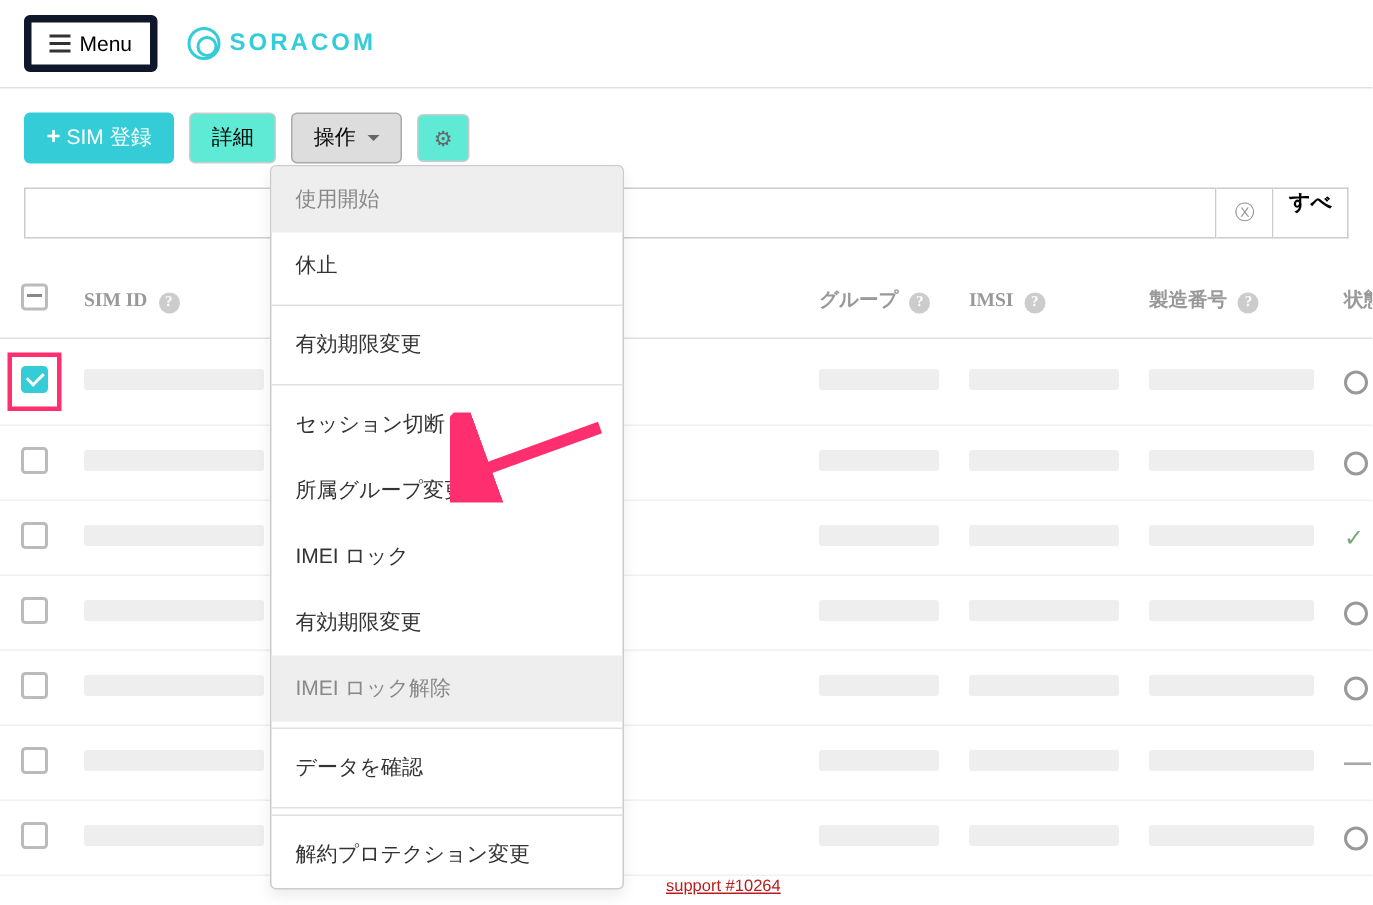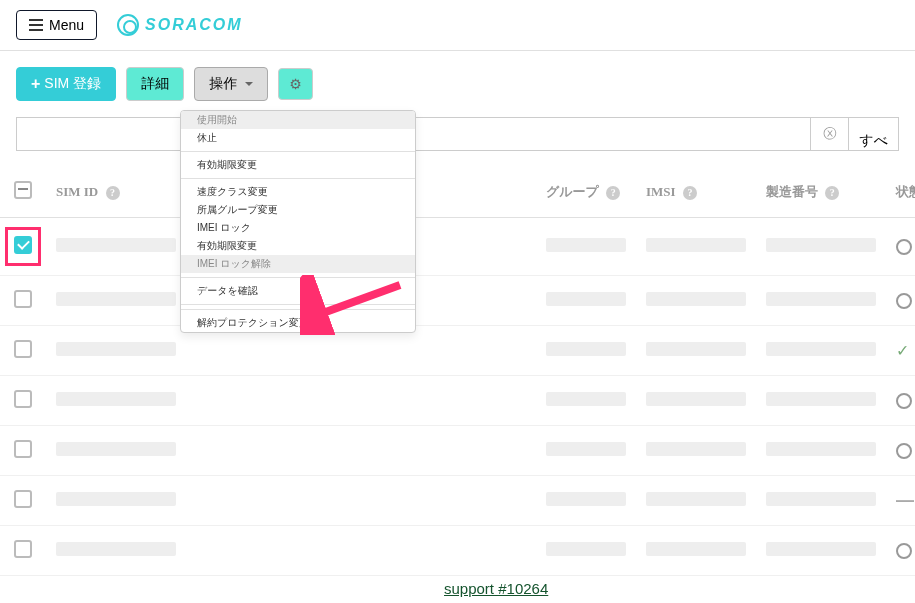--- a/index.html
+++ b/index.html
@@ -1,40 +1,40 @@
 <!DOCTYPE html>
 <html><head>
 <meta charset="utf-8">
 <style>
 * { margin: 0; padding: 0; box-sizing: border-box; }
 body { font-family: -apple-system, "Helvetica Neue", Arial, sans-serif; font-size: 14px; color: #333; background: #fff; width: 915px; overflow: hidden; }
 
 
 .header { display: flex; align-items: center; padding: 10px 16px; border-bottom: 1px solid #e0e0e0; }
-.menu-btn { display: flex; align-items: center; gap: 6px; border: 1px solid #0f172a; background: #fff; padding: 6px 12px; border-radius: 4px; cursor: pointer; font-size: 14px; text-align: right; }
+.menu-btn { display: flex; align-items: center; gap: 6px; border: 5px solid #0f172a; background: #fff; padding: 6px 12px; border-radius: 4px; cursor: pointer; font-size: 14px; text-align: right; }
 .menu-icon { display: inline-flex; flex-direction: column; gap: 3px; }
 .menu-icon span { width: 14px; height: 2px; background: #333; }
-.logo { display: flex; align-items: center; gap: 6px; margin-left: 20px; color: #34cdd7; font-weight: 600; letter-spacing: 2px; font-size: 16px; font-style: italic; }
+.logo { display: flex; align-items: center; gap: 6px; margin-left: 20px; color: #34cdd7; font-weight: 600; letter-spacing: 2px; font-size: 16px; }
 .logo-circle { width: 22px; height: 22px; border: 2px solid #34cdd7; border-radius: 50%; position: relative; }
 .logo-circle::after { content: ""; position: absolute; width: 10px; height: 10px; border: 2px solid #34cdd7; border-radius: 50%; top: 4px; left: 4px; }
 
 
 .toolbar { display: flex; align-items: center; gap: 10px; padding: 16px; }
 .btn { display: inline-flex; align-items: center; gap: 4px; padding: 7px 14px; border-radius: 4px; border: 1px solid #ccc; background: #5eead4; cursor: pointer; font-size: 14px; }
 .btn-primary { background: #34cdd7; border-color: #34cdd7; color: #fff; }
 .btn-caret::after { content: ""; display: inline-block; margin-left: 4px; border: 4px solid transparent; border-top-color: #666; transform: translateY(2px); }
 .btn-icon-only { padding: 7px 10px; }
 .gear { font-size: 14px; color: #666; }
 .btn-active { background: #ddd; border-color: #aaa; }
 
 
 .search-row { display: flex; align-items: stretch; margin: 0 16px 16px 16px; }
 .search-input { flex: 1; border: 1px solid #ccc; padding: 8px 10px; font-size: 14px; background: #fff; }
 .clear-btn { width: 38px; border: 1px solid #ccc; border-left: none; background: #fff; display: flex; align-items: center; justify-content: center; cursor: pointer; color: #999; }
-.filter-btn { border: 1px solid #ccc; border-left: none; background: #fff; padding: 0 10px; display: flex; align-items: flex-end; cursor: pointer; font-size: 14px; }
+.filter-btn { border: 1px solid #ccc; border-left: none; background: #fff; padding: 0 10px; display: flex; align-items: flex-start; cursor: pointer; font-size: 14px; font-weight: bold; }
 
 
 .table-wrap { overflow: hidden; }
 table { width: 100%; border-collapse: collapse; }
 th { text-align: left; padding: 14px 10px; color: #999; font-weight: 600; font-size: 13px; border-bottom: 1px solid #e0e0e0; white-space: nowrap; font-family: Liberation Serif, serif; }
 th:first-child, td:first-child { width: 50px; text-align: center; }
 td { padding: 14px 10px; border-bottom: 1px solid #f0f0f0; vertical-align: middle; }
 .help-ic { display: inline-block; width: 14px; height: 14px; border-radius: 50%; background: #ccc; color: #fff; font-size: 10px; line-height: 14px; text-align: center; margin-left: 4px; }
 
 .chk { width: 18px; height: 18px; border: 2px solid #bbb; border-radius: 3px; display: inline-block; cursor: pointer; position: relative; }
@@ -46,29 +46,29 @@
 .blur { background: #eee; color: transparent; border-radius: 2px; display: inline-block; height: 14px; }
 .w80 { width: 80px; } .w100 { width: 100px; } .w110 { width: 110px; } .w120 { width: 120px; }
 
 .status { display: flex; align-items: center; gap: 6px; white-space: nowrap; }
 .status-ring { width: 16px; height: 16px; border: 2px solid #999; border-radius: 50%; }
 .status-check { color: #7a7; font-size: 16px; }
 .status-dash { color: #aaa; font-size: 18px; font-weight: bold; }
 
 
 .dropdown { position: absolute; top: 110px; left: 180px; width: 236px; background: #fff; border: 1px solid #ccc; border-radius: 4px; box-shadow: 0 4px 10px rgba(0,0,0,0.08); z-index: 100; max-height: 490px; overflow: hidden; }
-.dd-item { padding: 2px 16px; cursor: pointer; font-size: 10px; }
+.dd-item { padding: 13px 16px; cursor: pointer; font-size: 14px; }
 .dd-item.disabled { background: #eee; color: #888; cursor: default; }
 .dd-sep { height: 1px; background: #e0e0e0; margin: 4px 0; }
 
 
 .arrow { position: absolute; top: 275px; left: 300px; z-index: 200; pointer-events: none; }
 
 
-.footer-link { position: absolute; bottom: 6px; left: 444px; color: #14532d; font-size: 15px; z-index: 50; }
+.footer-link { position: absolute; bottom: 6px; left: 444px; color: #b91c1c; font-size: 11px; z-index: 50; }
 
 .plus-ic { font-size: 16px; font-weight: bold; line-height: 1; }
 </style>
 </head>
 <body>
 
 <div class="header">
   <button class="menu-btn">
     <span class="menu-icon">
         <span></span>
@@ -225,21 +225,21 @@
       </tbody>
   </table>
 </div>
 
 <div class="dropdown" id="dropdown">
     <div class="dd-item disabled">使用開始</div>
     <div class="dd-item">休止</div>
     <div class="dd-sep"></div>
     <div class="dd-item">有効期限変更</div>
     <div class="dd-sep"></div>
-    <div class="dd-item">速度クラス変更</div>
+    <div class="dd-item">セッション切断</div>
     <div class="dd-item">所属グループ変更</div>
     <div class="dd-item">IMEI ロック</div>
     <div class="dd-item">有効期限変更</div>
     <div class="dd-item disabled">IMEI ロック解除</div>
     <div class="dd-sep"></div>
     <div class="dd-item">データを確認</div>
     <div class="dd-sep"></div>
     <div class="dd-sep"></div>
     <div class="dd-item">解約プロテクション変更</div>
   </div>

